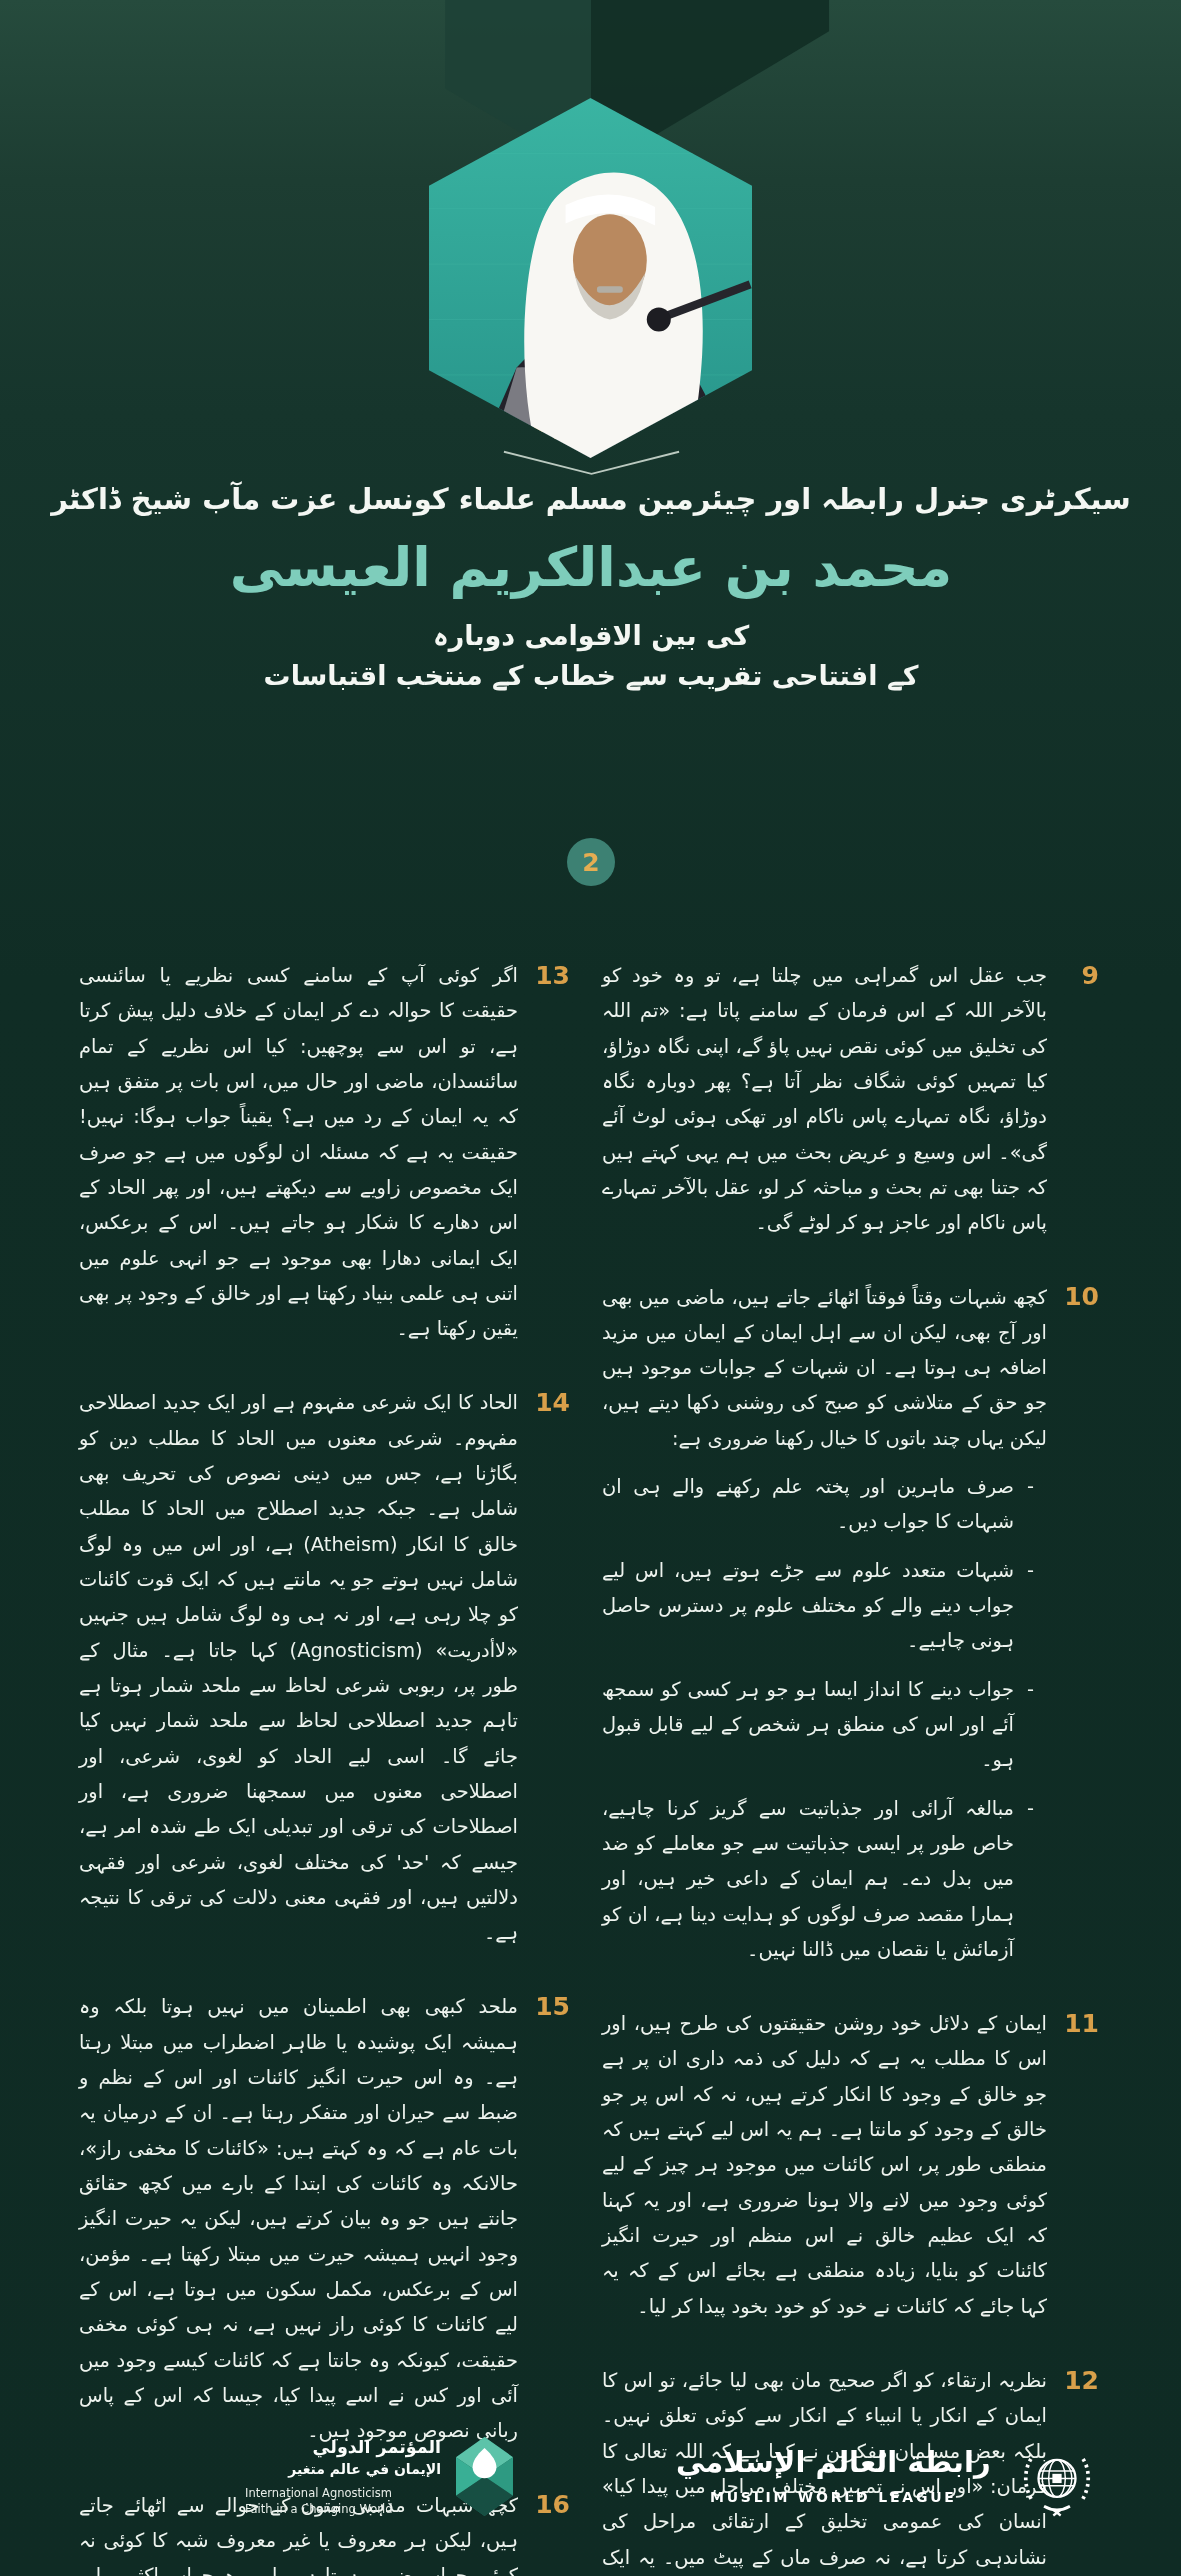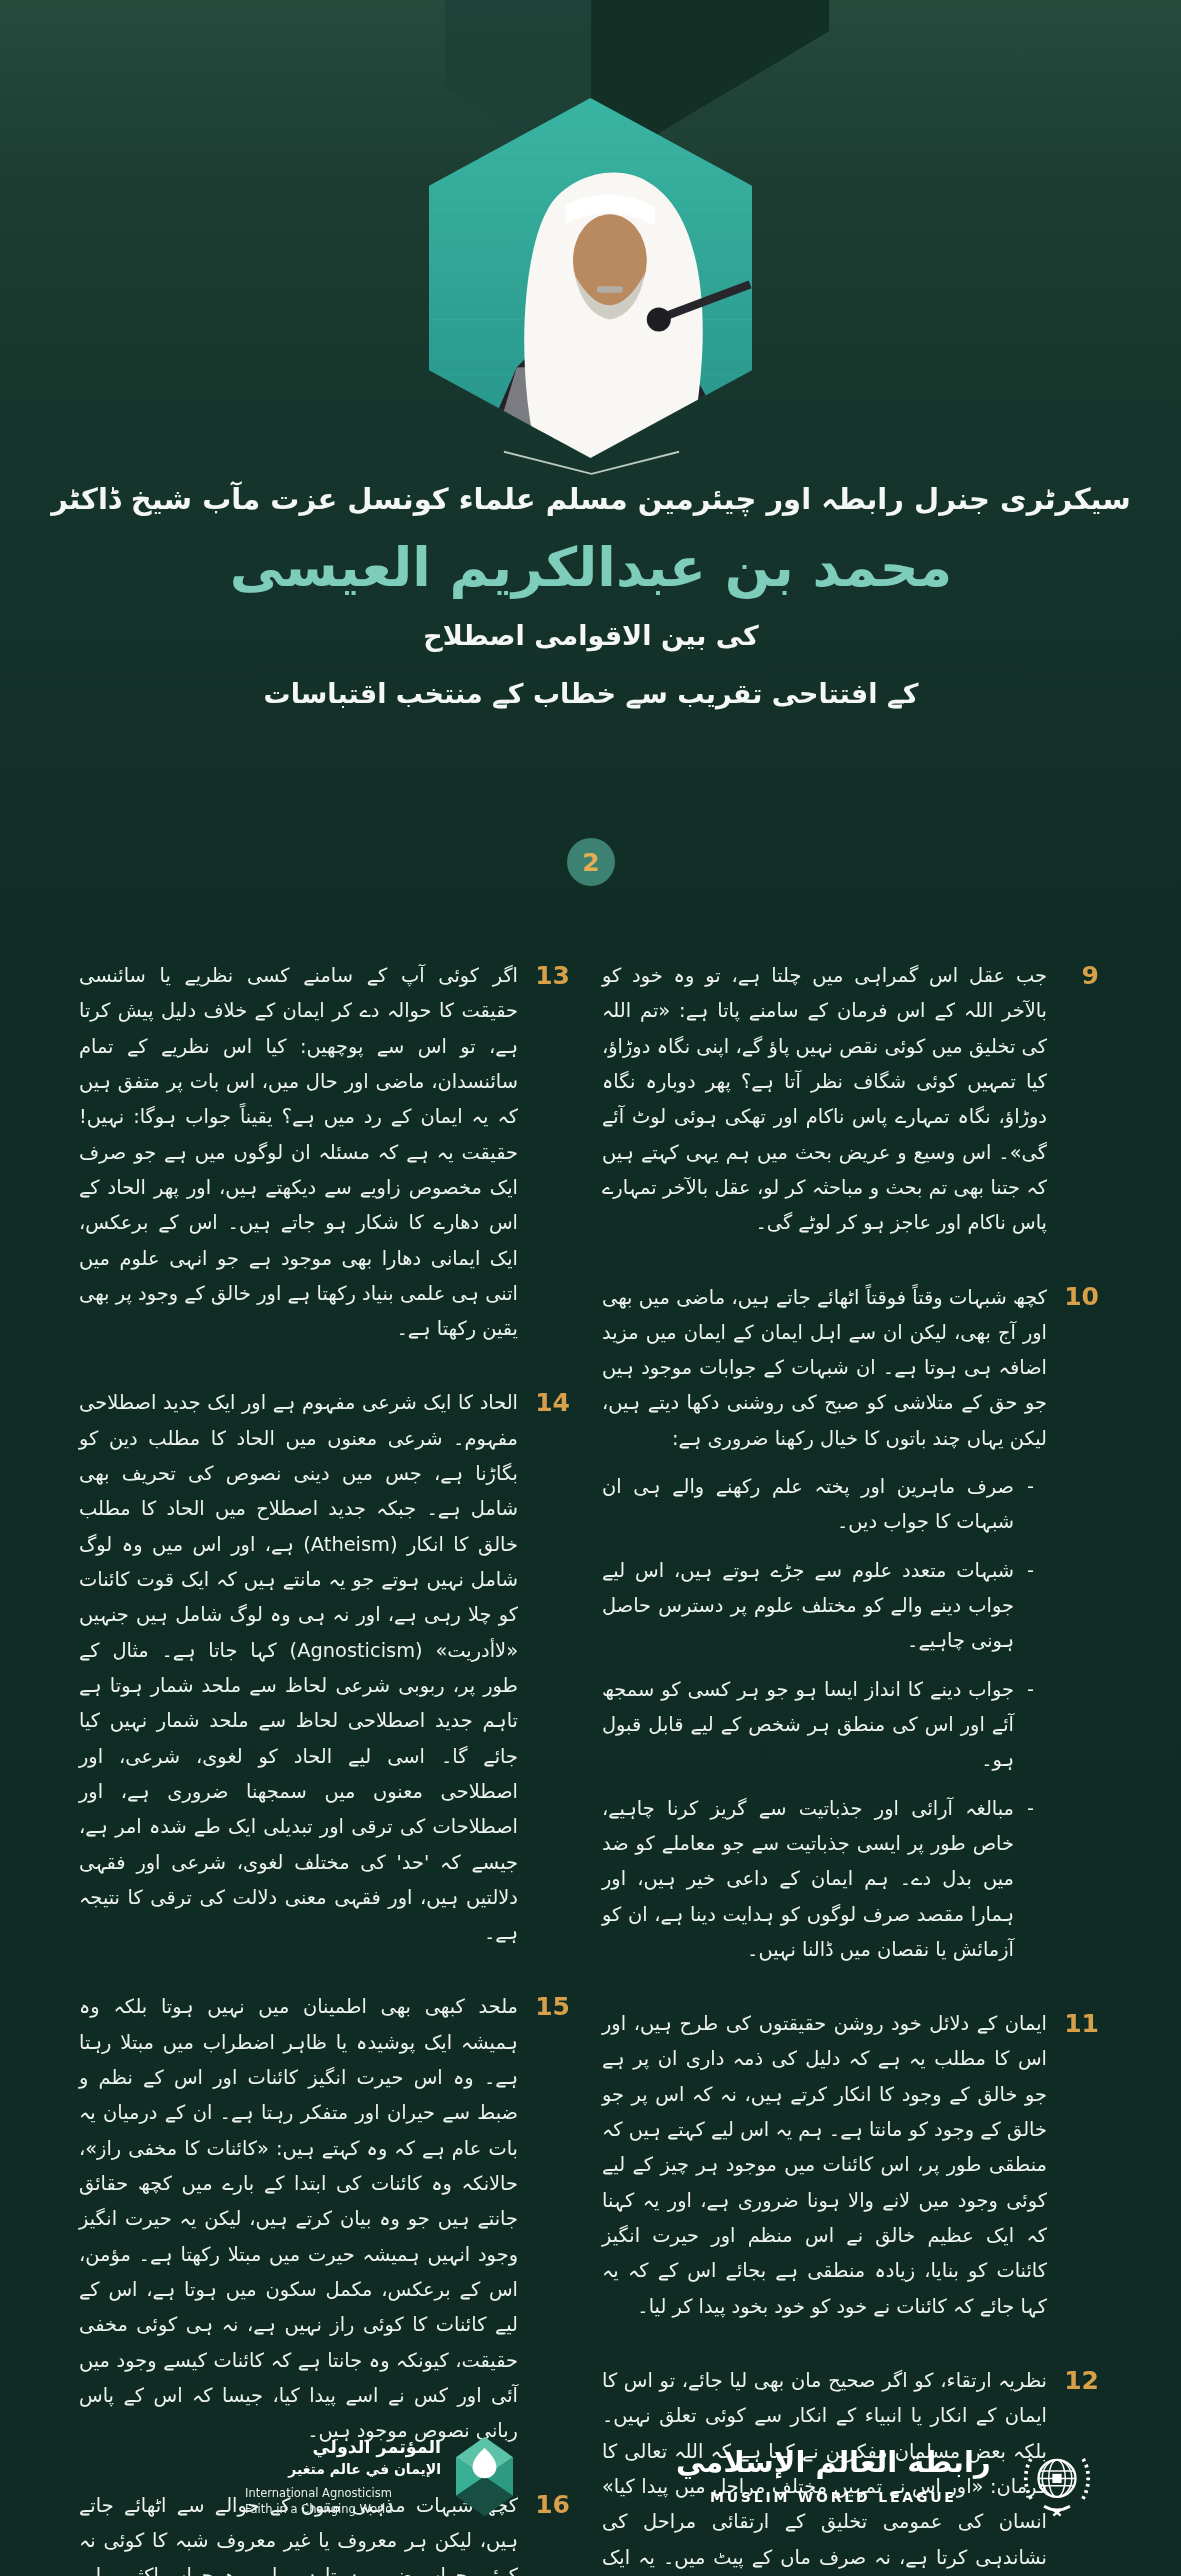--- a/index.html
+++ b/index.html
@@ -10,21 +10,21 @@
   }
   svg{display:block}
   .top-decor{position:absolute;left:0;top:0;}
   .hex-photo{position:absolute;left:429px;top:98px;}
   .chevron{position:absolute;left:499px;top:449px;}
   .title-block{position:absolute;left:0;top:478px;width:1182px;text-align:center;direction:rtl;}
   .pretitle{font-size:29px;font-weight:700;color:#f4f7f3;line-height:1.5;}
   .name{font-size:54px;font-weight:700;color:#7ecdbb;line-height:1.45;margin-top:7.4px;}
   .conf-lead{font-size:27px;font-weight:700;color:#f4f7f3;margin-top:13px;}
   .conf-title{font-size:50px;font-weight:700;color:#dfa245;line-height:1.4;margin-top:9.2px;}
-  .subtitle{font-size:27px;font-weight:700;color:#f4f7f3;margin-top:27px;}
+  .subtitle{font-size:27px;font-weight:700;color:#f4f7f3;margin-top:9px;}
   .badge{
     position:absolute;left:567px;top:838px;width:48px;height:48px;border-radius:50%;
     background:#3d8173;color:#e5ad52;display:flex;align-items:center;justify-content:center;
     font-size:25px;font-weight:700;
   }
   .col{position:absolute;top:931px;direction:rtl;}
   #col-right{left:602px;width:497px;}
   #col-left{left:79px;width:491px;}
   .para{position:relative;padding-right:52px;margin-bottom:39px;}
   .para .num{
@@ -92,21 +92,21 @@
     </g>
   </svg>
 
   <svg class="chevron" width="185" height="29.5" viewBox="0 0 200 32">
     <polyline points="5,3 100,27 195,3" stroke="#d8e4da" stroke-width="2" fill="none" opacity="0.85"></polyline>
   </svg>
 
   <div class="title-block">
     <div class="pretitle">سیکرٹری جنرل رابطہ اور چیئرمین مسلم علماء کونسل عزت مآب شیخ ڈاکٹر</div>
     <div class="name">محمد بن عبدالکریم العیسی</div>
-    <div class="conf-lead">کی بین الاقوامی اصطلاح</div>
+    <div class="conf-lead">کی بین الاقوامی دوبارہ</div>
     <div class="subtitle">کے افتتاحی تقریب سے خطاب کے منتخب اقتباسات</div>
   </div>
 
   <div class="badge">2</div>
 
   <div class="col" id="col-right">
     <div class="para">
       <span class="num">9</span>
       <div class="ptext">جب عقل اس گمراہی میں چلتا ہے، تو وہ خود کو بالآخر اللہ کے اس فرمان کے سامنے پاتا ہے: «تم اللہ کی تخلیق میں کوئی نقص نہیں پاؤ گے، اپنی نگاہ دوڑاؤ، کیا تمہیں کوئی شگاف نظر آتا ہے؟ پھر دوبارہ نگاہ دوڑاؤ، نگاہ تمہارے پاس ناکام اور تھکی ہوئی لوٹ آئے گی»۔ اس وسیع و عریض بحث میں ہم یہی کہتے ہیں کہ جتنا بھی تم بحث و مباحثہ کر لو، عقل بالآخر تمہارے پاس ناکام اور عاجز ہو کر لوٹے گی۔</div>
     </div>

